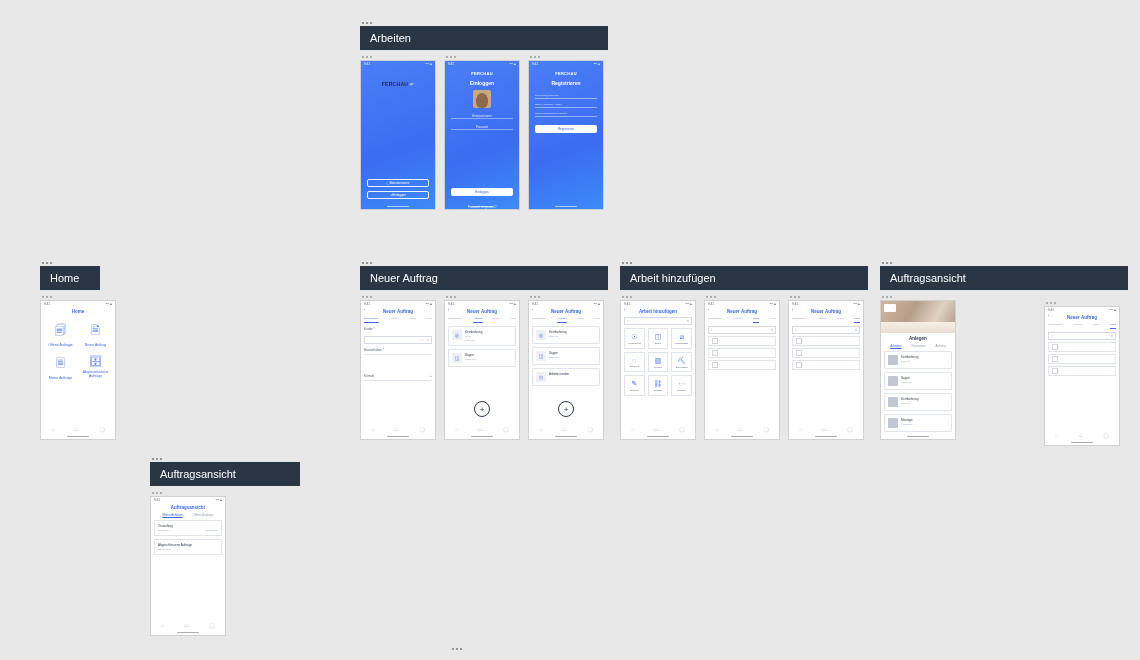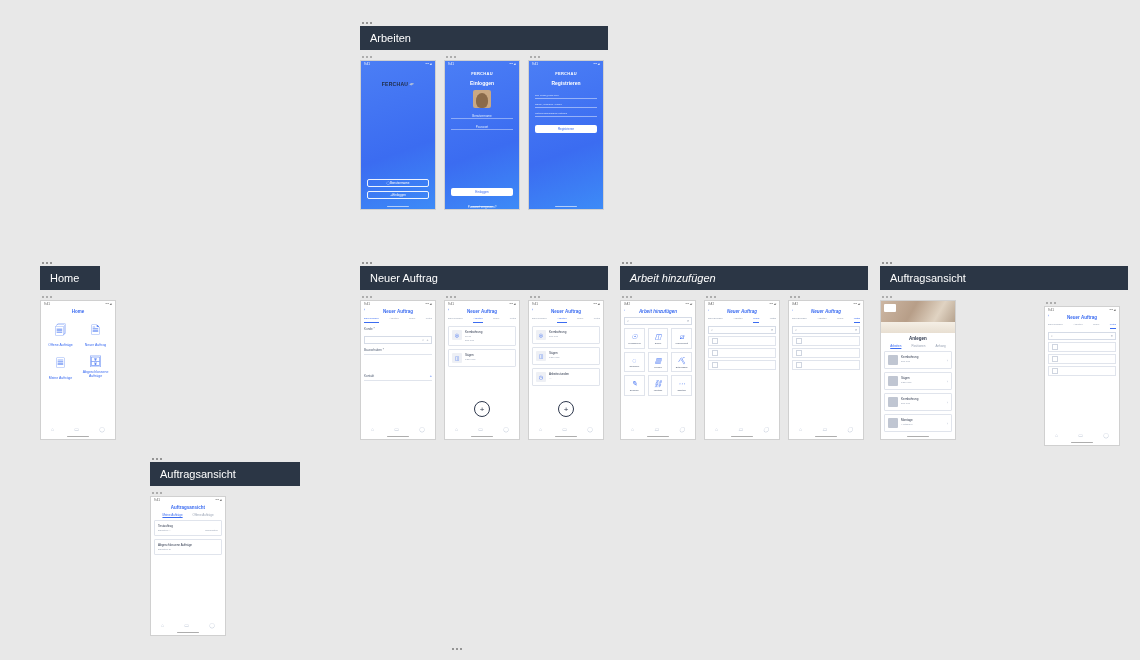--- a/index.html
+++ b/index.html
@@ -489,21 +489,21 @@
             <span class="ti">⌂</span>
             <span class="ti">▭</span>
             <span class="ti">◯</span>
           </div>
         <div class="home-indicator dark"></div>
       </div>
     </div>
   </div>
 </div>
 
-<div class="section" style="left:620px;top:262px;width:248px;font-style:italic;">
+<div class="section" style="left:620px;top:262px;width:248px;">
   <div class="sec-dots">
       <span></span>
       <span></span>
       <span></span>
     </div>
   <div class="sec-title">Arbeit hinzufügen</div>
   <div class="artboards">
 
     <div class="ab-wrap">
       <div class="ab-dots">

